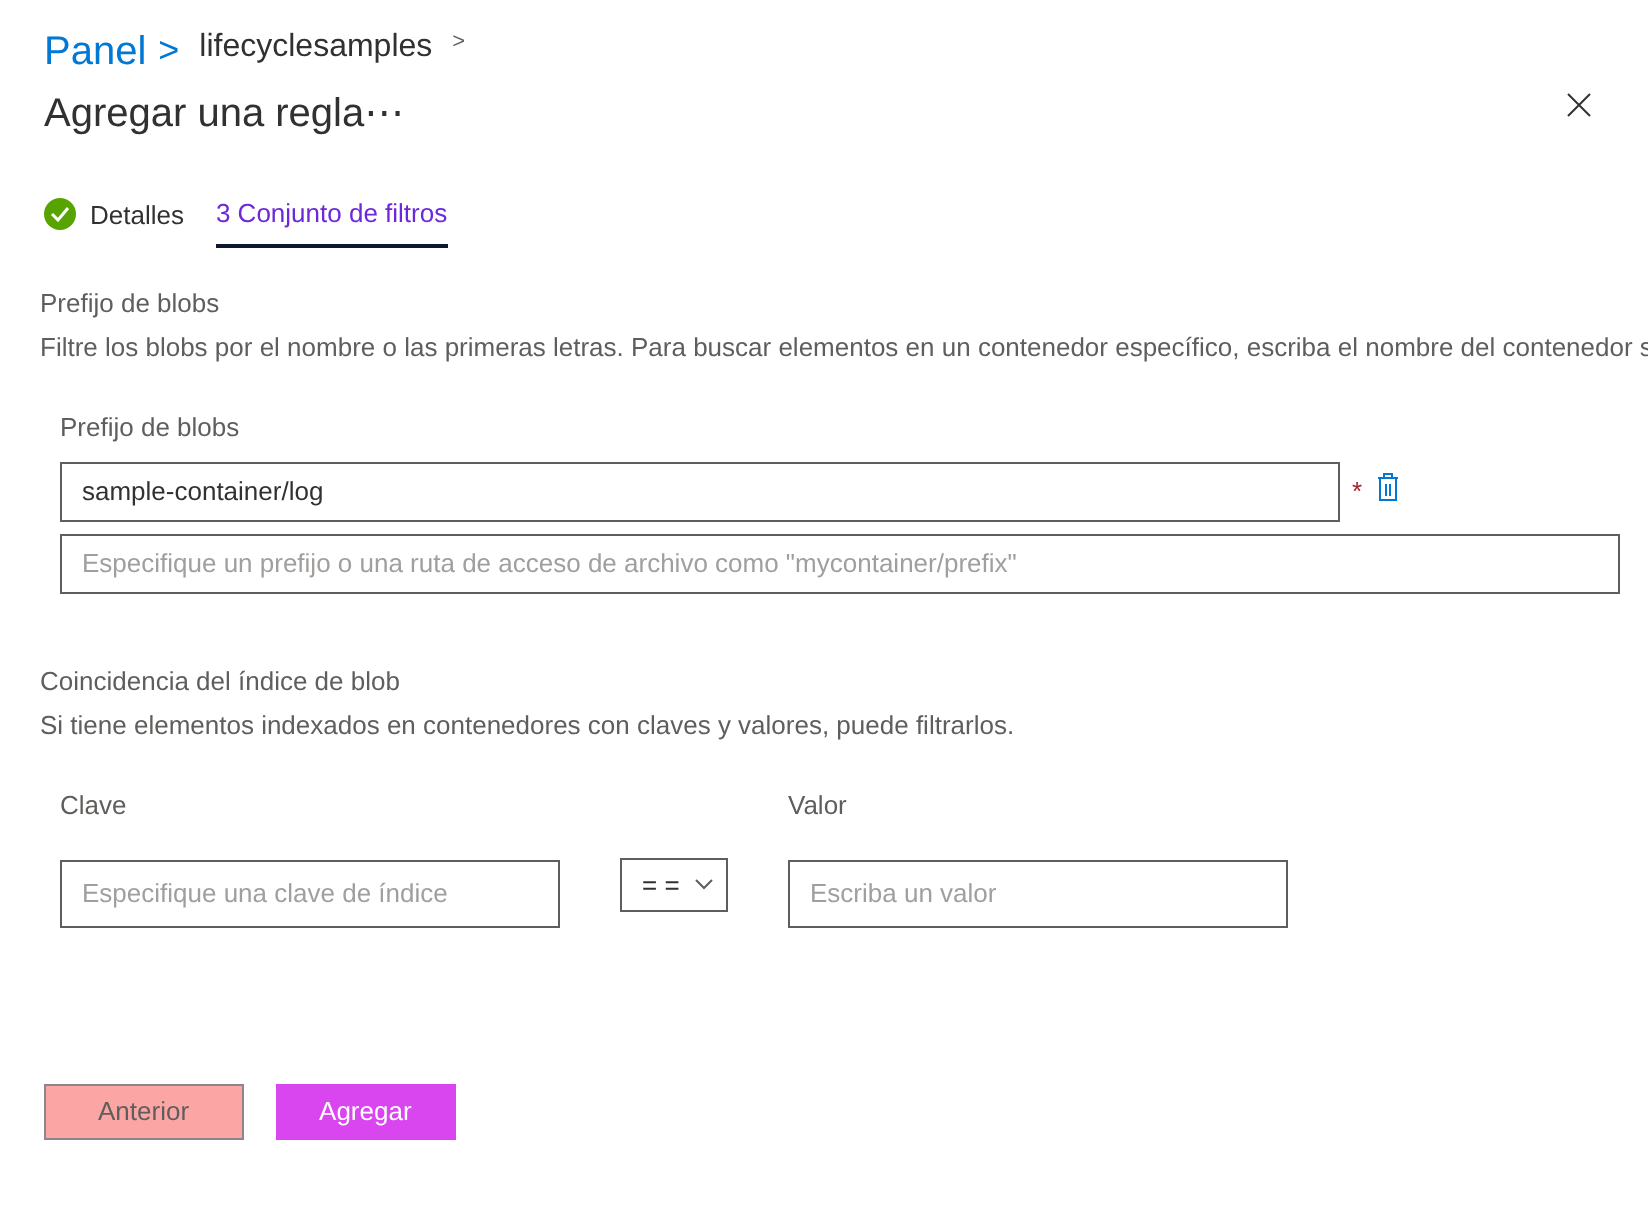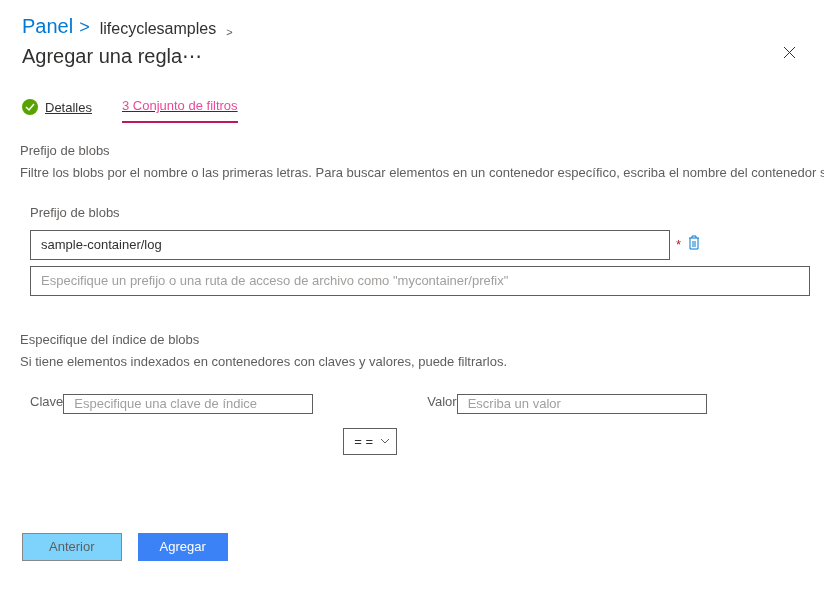--- a/index.html
+++ b/index.html
@@ -8,21 +8,21 @@
       font-size: 13px;
       color: #323130;
       background: #fff;
       width: 824px;
       height: 612px;
       overflow: hidden;
       position: relative;
     }
     .breadcrumb {
       display: flex;
-      align-items: flex-end;
+      align-items: flex-start;
       padding: 15px 22px 4px 22px;
       gap: 6px;
     }
     .breadcrumb-panel {
       color: #0078d4;
       font-size: 20px;
       font-weight: 400;
     }
     .breadcrumb-chevron {
       color: #0078d4;
@@ -51,45 +51,44 @@
     }
     .close-icon {
       font-size: 14px;
       color: #323130;
       cursor: pointer;
       padding: 6px;
       margin-top: -4px;
     }
     .steps {
       display: flex;
-      align-items: flex-end;
+      align-items: flex-start;
       padding: 30px 22px 0 22px;
-      gap: 30px;
-      text-decoration: underline;
+      gap: 16px;
     }
     .step {
       display: flex;
       align-items: center;
       gap: 7px;
       padding-bottom: 8px;
       font-size: 13px;
     }
     .step-check {
       width: 16px;
       height: 16px;
       border-radius: 50%;
       background: #57a300;
       display: flex;
       align-items: center;
       justify-content: center;
     }
     .step-check svg { width: 10px; height: 10px; }
     .step-active {
-      color: #ec4899;
-      border-bottom: 2px solid #be185d;
+      color: #6d28d9;
+      border-bottom: 2px solid #0f172a;
     }
     .content {
       padding: 20px 0 0 20px;
     }
     .section-label {
       color: #605e5c;
       font-size: 13px;
       margin-bottom: 6px;
     }
     .desc {
@@ -123,26 +122,26 @@
     .asterisk { color: #a4262c; font-size: 13px; }
     .trash-icon { color: #0078d4; cursor: pointer; }
     .row2 {
       display: flex;
       gap: 30px;
       margin-top: 12px;
       margin-left: 10px;
     }
     .col {
       display: flex;
-      flex-direction: row;
+      flex-direction: column;
     }
     .col-label { color: #605e5c; font-size: 13px; margin-bottom: 20px; }
     .small-input {
       border: 1px solid #605e5c;
-      height: 20px;
+      height: 34px;
       padding: 0 10px;
       font-family: inherit;
       font-size: 13px;
       color: #000000;
       width: 250px;
     }
     .small-input::placeholder { color: #a19f9d; }
     .operator-select {
       border: 1px solid #605e5c;
       height: 27px;
@@ -153,31 +152,31 @@
       padding: 0 6px 0 10px;
       cursor: pointer;
       margin-top: 34px;
     }
     .buttons {
       display: flex;
       gap: 16px;
       padding: 78px 0 0 22px;
     }
     .btn-secondary {
-      background: #7dd3fc;
+      background: #fca5a5;
       border: 1px solid #8a8886;
       height: 28px;
       padding: 0 26px;
       font-family: inherit;
       font-size: 13px;
       color: #605e5c;
       cursor: pointer;
     }
     .btn-primary {
-      background: #3b82f6;
+      background: #d946ef;
       border: none;
       height: 28px;
       padding: 0 22px;
       font-family: inherit;
       font-size: 13px;
       color: #fff;
       cursor: pointer;
     }
   </style>
 </head>
@@ -228,21 +227,21 @@
           </svg>
       </span>
     </div>
     <div class="input-row">
       <input class="text-input" style="width: 780px;" type="text" placeholder="Especifique un prefijo o una ruta de acceso de archivo como &quot;mycontainer/prefix&quot;">
     </div>
   </div>
 
   <div style="height:30px"></div>
 
-  <div class="section-label">Especifique del índice de blobs</div>
+  <div class="section-label">Coincidencia del índice de blob</div>
   <div class="desc" style="">Si tiene elementos indexados en contenedores con claves y valores, puede filtrarlos.</div>
 
   <div class="row2">
     <div class="col">
       <div class="col-label">Clave</div>
       <input class="small-input" type="text" placeholder="Especifique una clave de índice" style="">
     </div>
     <div class="col">
       <div class="operator-select">
         <span>= =</span>

